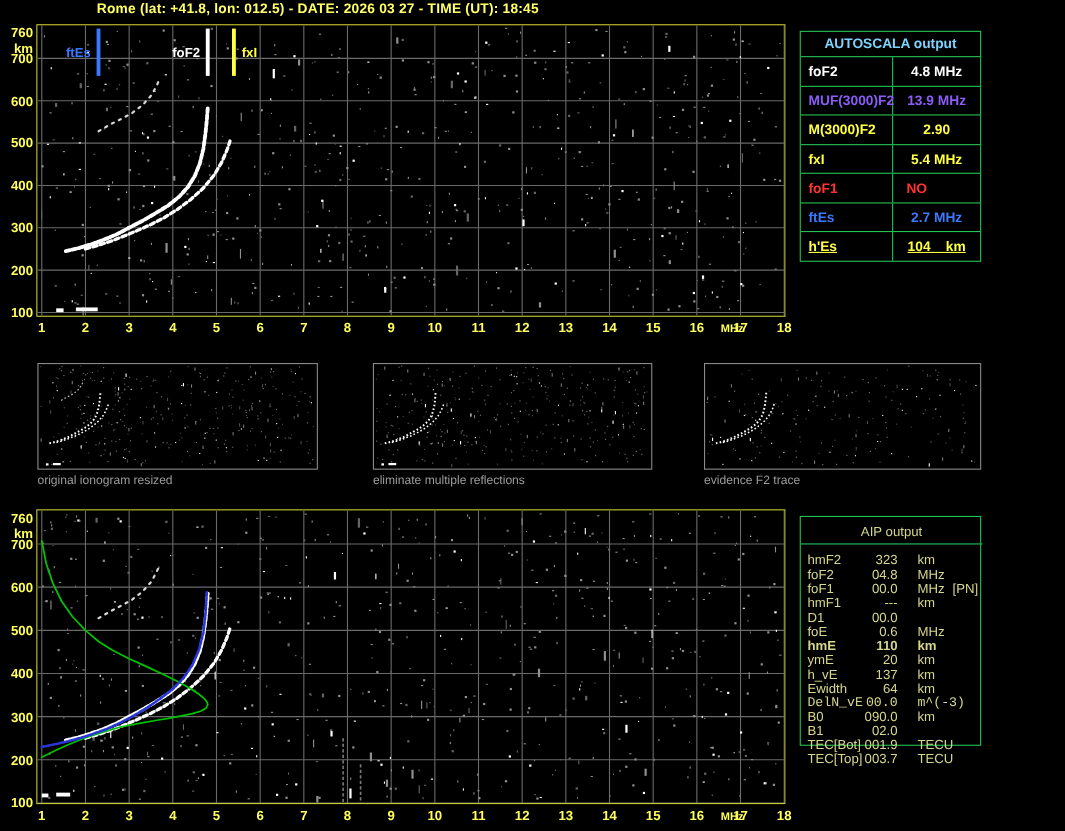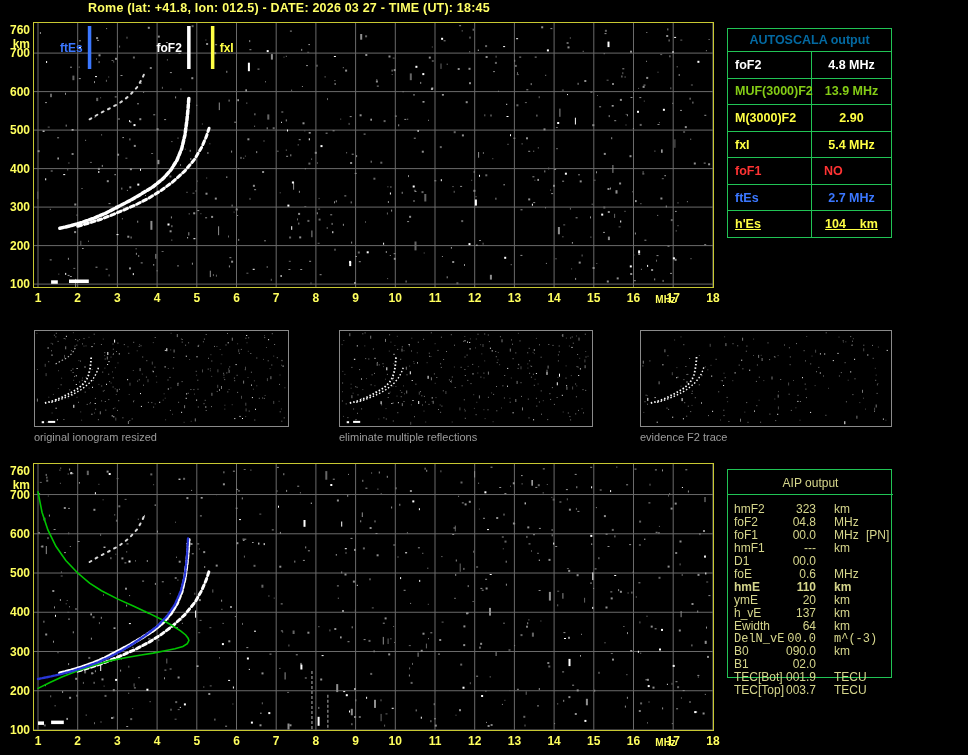--- a/index.html
+++ b/index.html
@@ -10,21 +10,21 @@
   .plotbox{position:absolute;border:1px solid #c8c832;background:#000;}
   .ylab{position:absolute;width:30px;text-align:right;font-size:12px;font-weight:bold;
         color:#ffff5e;line-height:12px;}
   .xlab{position:absolute;font-size:12px;font-weight:bold;color:#ffff5e;transform:translateX(-50%);}
   .xunit{position:absolute;font-size:10px;font-weight:bold;color:#ffff5e;}
   svg text{font-family:"Liberation Sans",sans-serif;font-weight:bold;font-size:12px;}
   
   .atbl{position:absolute;left:727px;top:28px;width:165px;height:210px;border:1px solid #21c455;
         box-sizing:border-box;display:flex;flex-direction:column;}
   .atbl-header{height:22px;flex:none;border-bottom:1px solid #21c455;display:flex;align-items:center;
-        justify-content:center;font-size:12.5px;font-weight:bold;color:#0369a1;}
+        justify-content:center;font-size:12.5px;font-weight:bold;color:#7dd3fc;}
   .arow{flex:1;display:flex;align-items:stretch;font-size:12.5px;font-weight:bold;box-sizing:border-box;}
   .arow + .arow{border-top:1px solid #21c455;}
   .alabel{width:84px;flex:none;padding-left:7px;border-right:1px solid #21c455;display:flex;align-items:center;box-sizing:border-box;}
   .avalue{flex:1;display:flex;align-items:center;justify-content:center;white-space:pre;}
   .avalue.left{justify-content:flex-start;padding-left:12px;}
   
   .aipbox{position:absolute;left:727px;top:469px;width:165px;height:209px;border:1px solid #21c455;box-sizing:border-box;}
   .aip-header{position:absolute;left:0;top:6px;width:165px;text-align:center;font-size:12px;color:#d6d68c;}
   .aip-div{position:absolute;left:0;top:24px;width:165px;height:1px;background:#21c455;}
   .aiprow{position:absolute;left:0;width:165px;height:13px;font-size:12px;color:#d6d68c;line-height:13px;white-space:pre;}
@@ -1463,21 +1463,21 @@
       <div class="xunit" style="left: 655.3px; top: 737px;">MHz</div>
     </div>
 
   <div class="atbl">
     <div class="atbl-header">AUTOSCALA output</div>
     <div id="atbl-rows" style="display:flex;flex-direction:column;flex:1;">
         <div class="arow" style="color: rgb(255, 255, 255);">
           <div class="alabel">foF2</div>
           <div class="avalue">4.8 MHz</div>
         </div>
-        <div class="arow" style="color: #84cc16;">
+        <div class="arow" style="color: #8b5cf6;">
           <div class="alabel">MUF(3000)F2</div>
           <div class="avalue">13.9 MHz</div>
         </div>
         <div class="arow" style="color: rgb(255, 255, 68);">
           <div class="alabel">M(3000)F2</div>
           <div class="avalue">2.90</div>
         </div>
         <div class="arow" style="color: rgb(255, 255, 68);">
           <div class="alabel">fxI</div>
           <div class="avalue">5.4 MHz</div>

